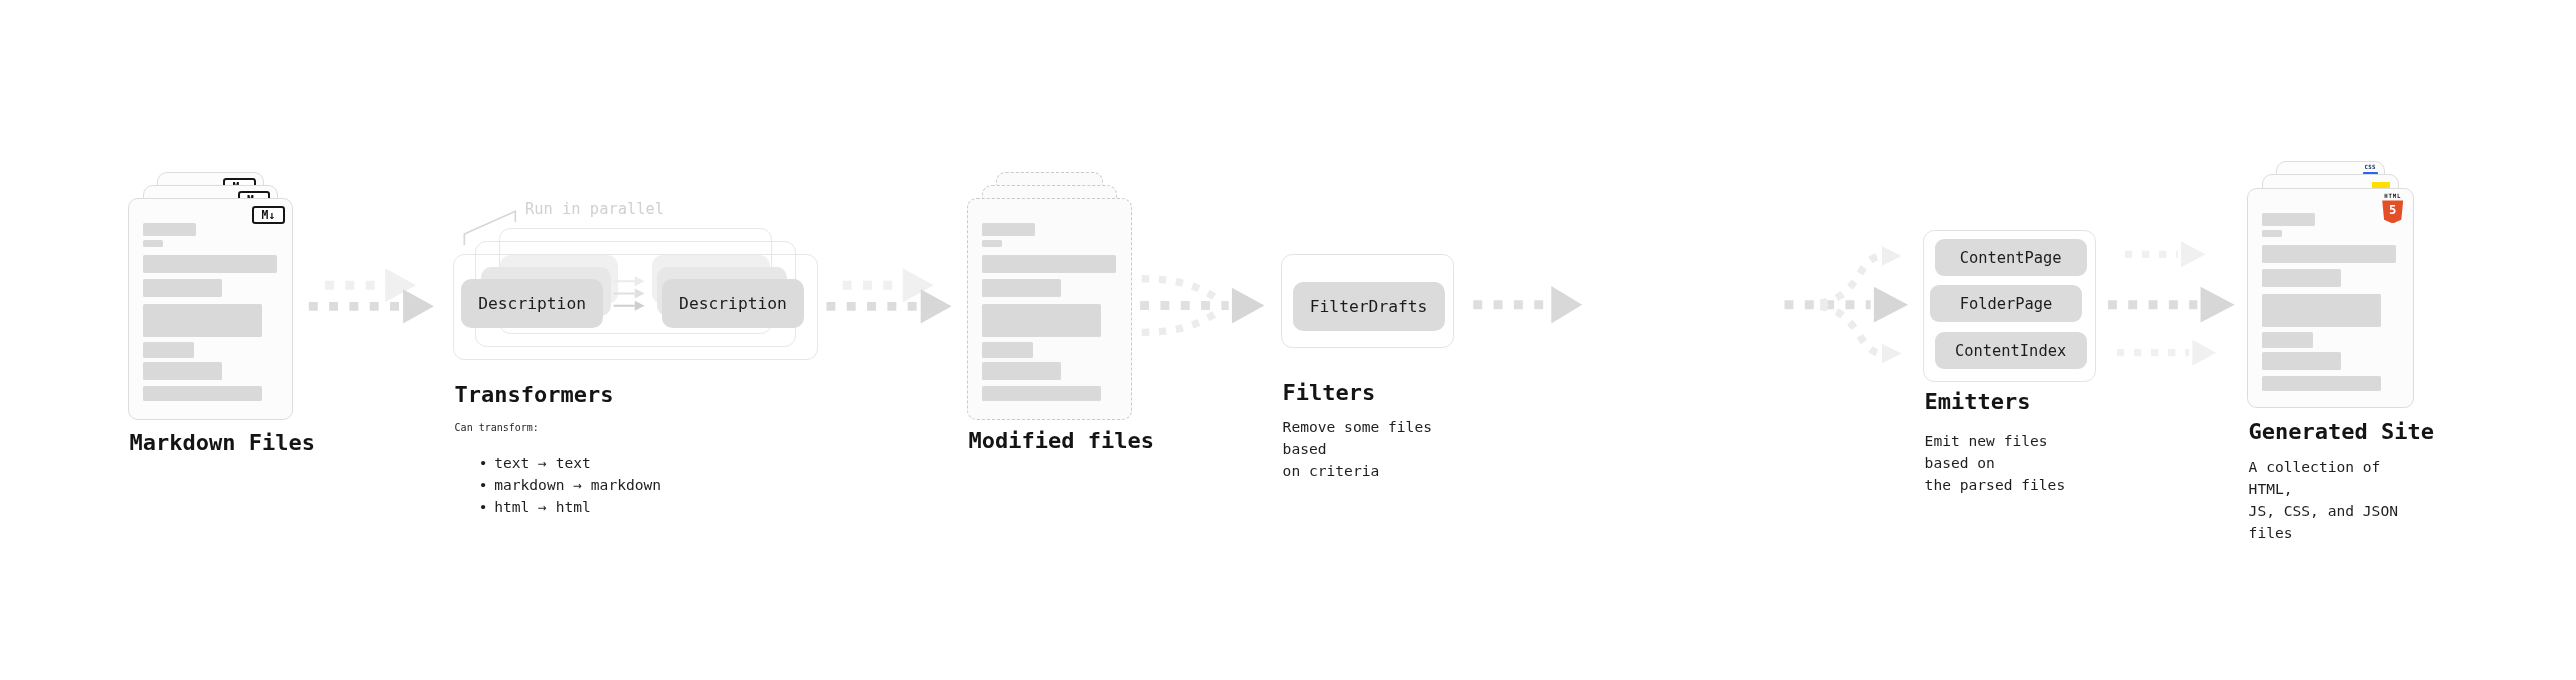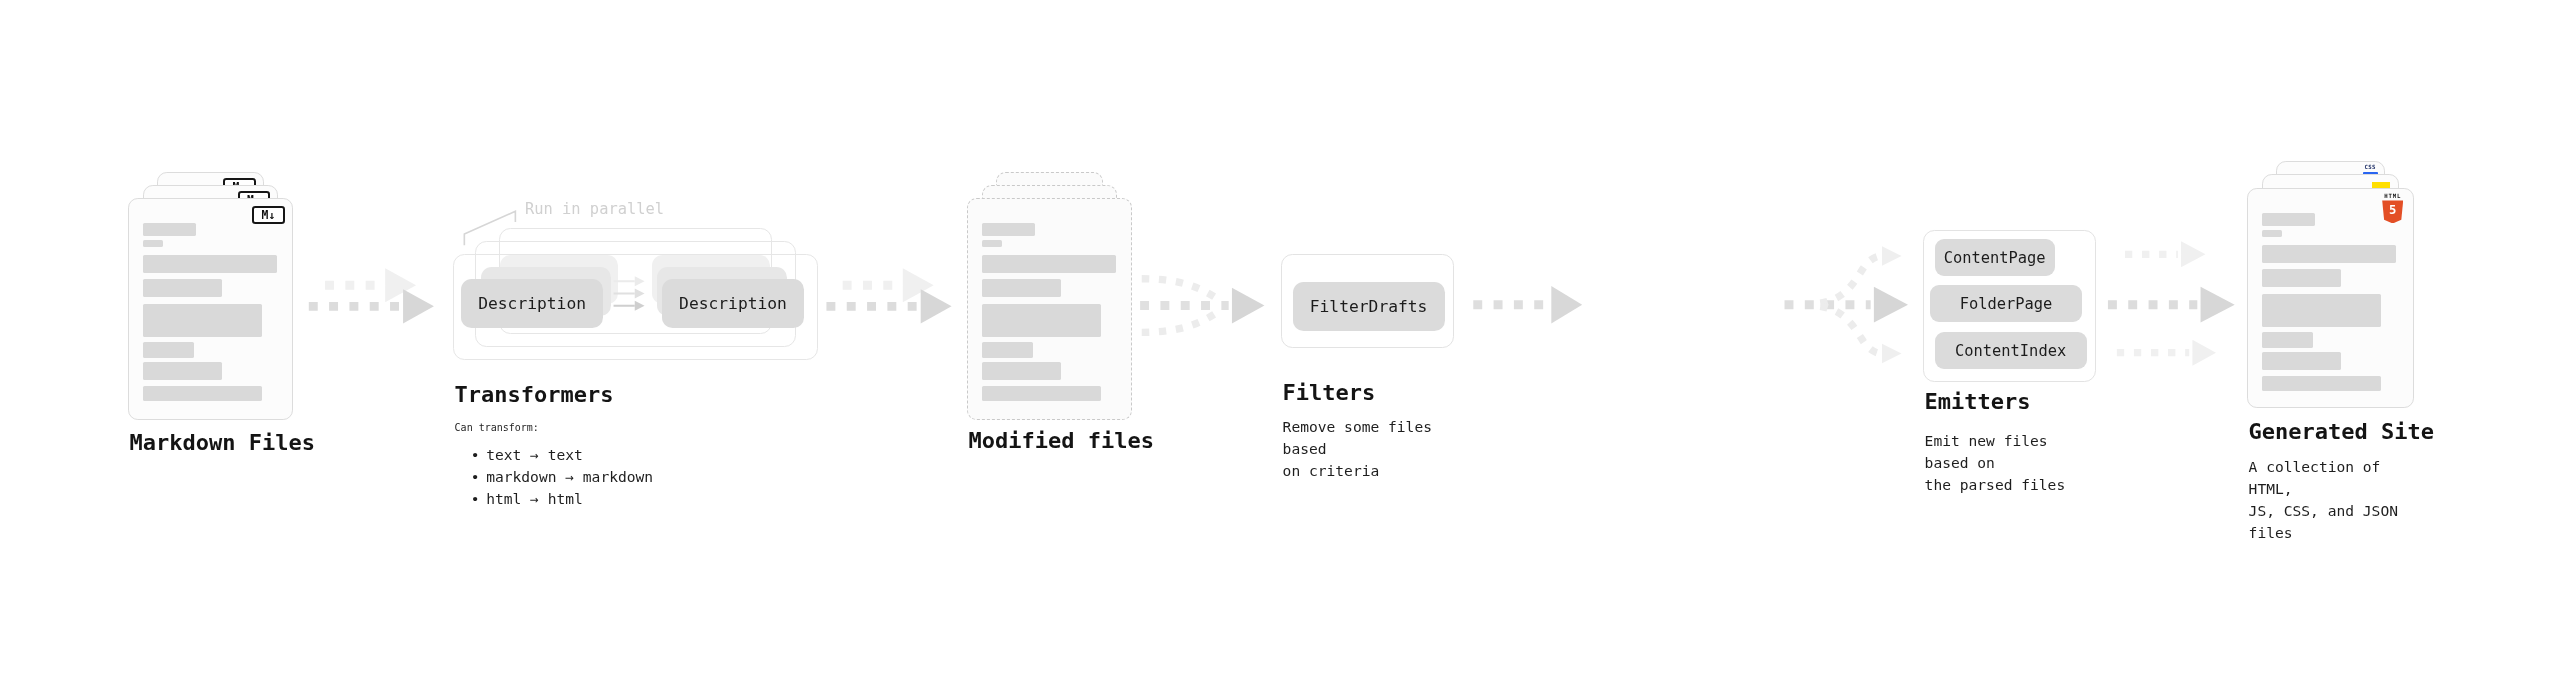--- a/index.html
+++ b/index.html
@@ -57,21 +57,21 @@
   .gbox{position:absolute;height:49px;border-radius:10.6px;background:#dbdbdb;display:flex;align-items:center;justify-content:center;
         font-size:16.3px;font-weight:500;color:#1c1c1c;white-space:nowrap;}
   .gbox.g1{background:#e7e7e7;}
   .gbox.g2{background:#f0f0f0;}
   .gbox.small{height:37px;border-radius:9px;font-size:15.4px;}
 
   
   .title{position:absolute;left:1.6px;margin:0;font-size:22px;font-weight:600;color:#141414;white-space:nowrap;}
   .desc{position:absolute;left:1.6px;font-size:14.6px;line-height:22px;color:#1e1e1e;white-space:pre-line;}
   .desc-head{position:absolute;left:1.6px;font-size:10px;line-height:22px;color:#1e1e1e;white-space:nowrap;}
-  .bullets{position:absolute;left:1.6px;margin:8px;padding:0;list-style:none;}
+  .bullets{position:absolute;left:1.6px;margin:16px;padding:0;list-style:none;}
   .bullets li{position:relative;padding-left:23.6px;font-size:14.6px;line-height:22px;color:#1e1e1e;white-space:nowrap;}
   .bullets li::before{content:"•";position:absolute;left:8.1px;}
   .annotation{position:absolute;font-size:15.4px;font-weight:500;color:#d0d0d0;white-space:nowrap;}
   .leader,.miniarrows{position:absolute;overflow:visible;}
 </style>
 </head>
 <body>
 
 <div class="canvas">
 
@@ -201,21 +201,21 @@
       <div class="gbox" style="left:10.6px;top:27px;width:152px">FilterDrafts</div>
     </div>
     <h3 class="title" style="top:126px">Filters</h3>
     <div class="desc" style="top:162px">Remove some files based
 on criteria</div>
   </section>
 
 
   <section style="left:1923px;top:230px;width:173px;height:268px;">
     <div class="panel" style="height:152px">
-      <div class="gbox small" style="left:10.6px;top:8.1px;width:120px">ContentPage</div>
+      <div class="gbox small" style="left:10.6px;top:8.1px;width:152px">ContentPage</div>
       <div class="gbox small" style="left:6px;top:54px;width:152px">FolderPage</div>
       <div class="gbox small" style="left:10.6px;top:101px;width:152px">ContentIndex</div>
     </div>
     <h3 class="title" style="top:159px">Emitters</h3>
     <div class="desc" style="top:200px">Emit new files based on
 the parsed files</div>
   </section>
 
   <section style="left:2247px;top:161px;width:167px;height:349px;">
     <div style="position:absolute;left:0;top:0;right:0;height:248px;">

